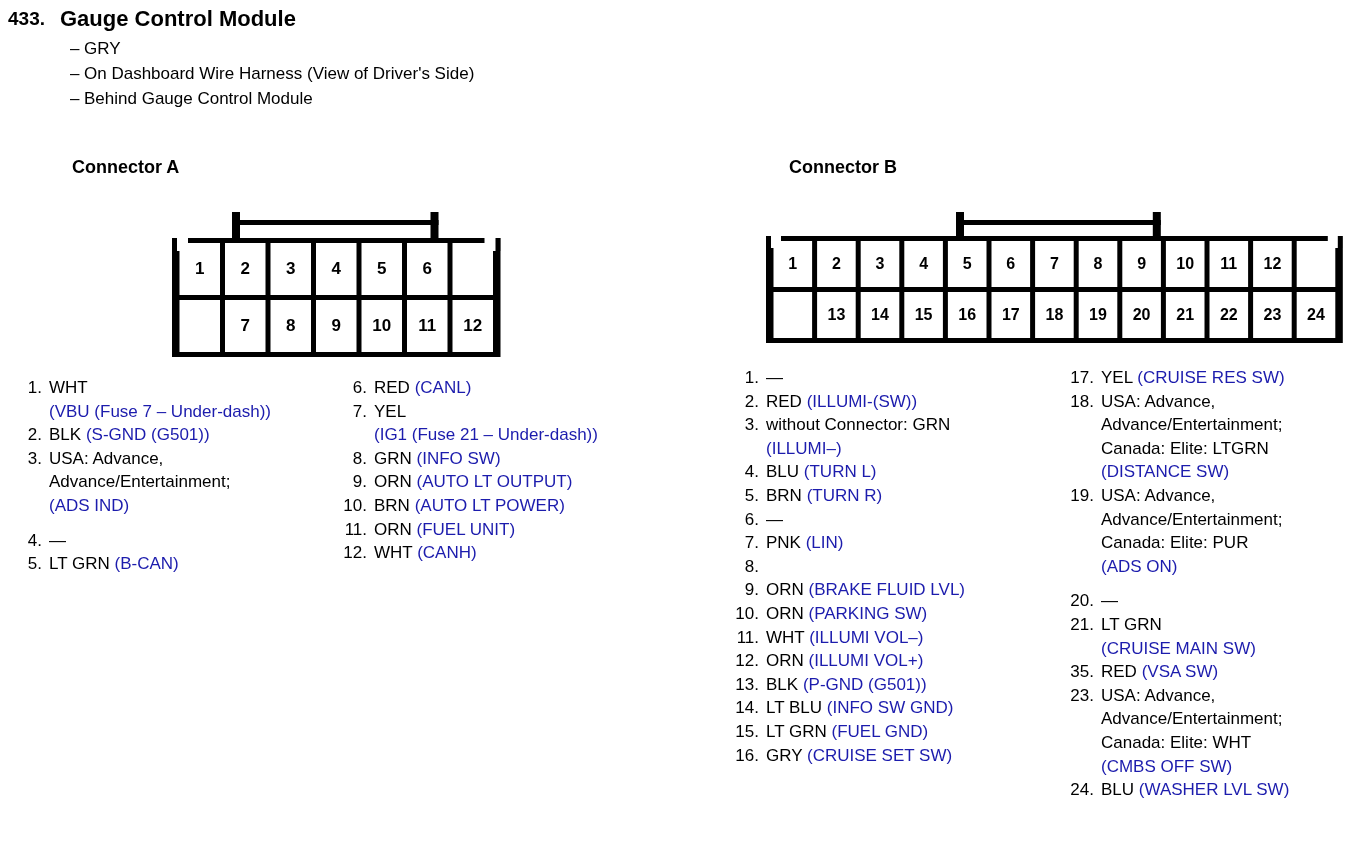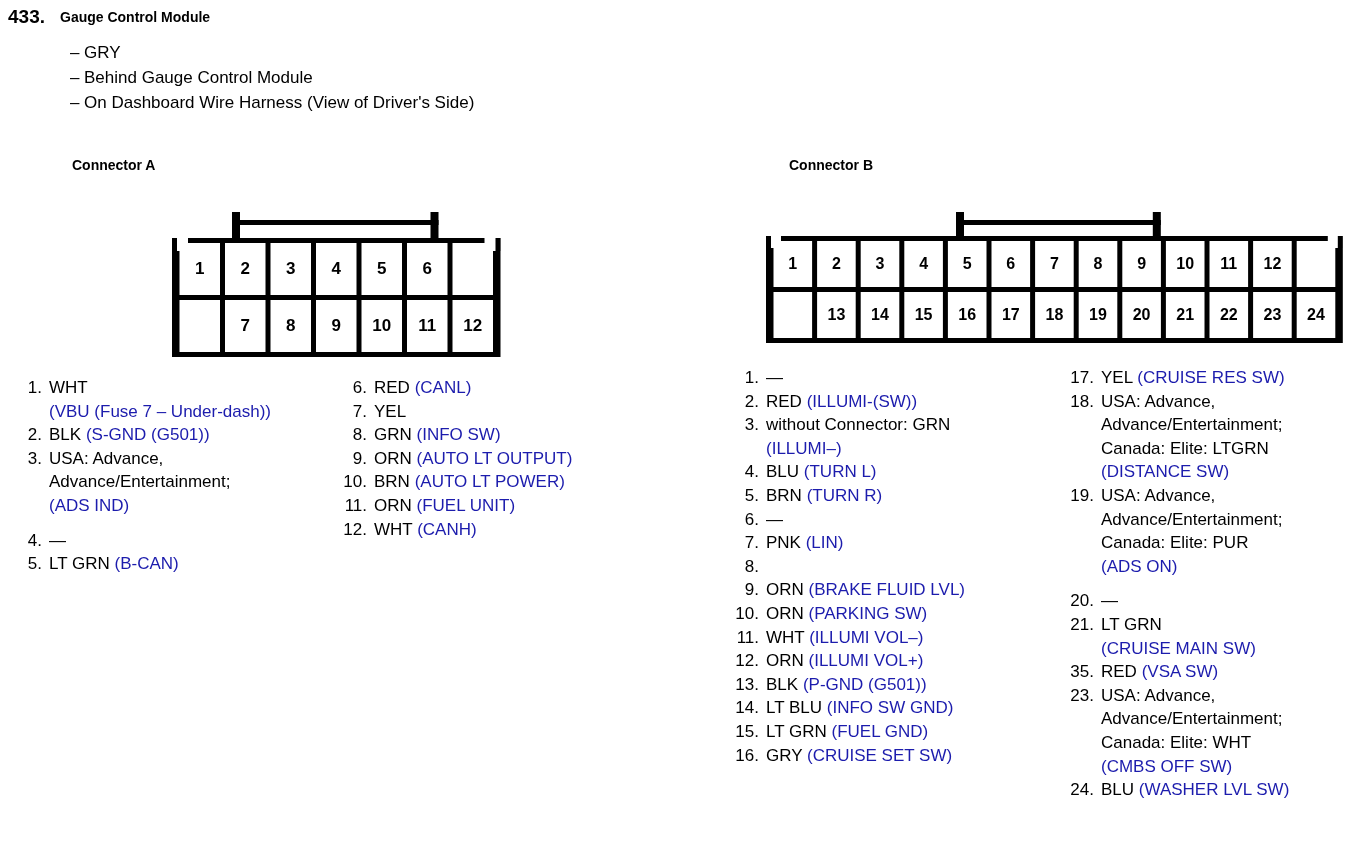--- a/index.html
+++ b/index.html
@@ -28,41 +28,41 @@
     display: flex;
     align-items: center;
   }
   .head-num {
     font-size: 19px;
     font-weight: bold;
     width: 52px;
     flex: 0 0 52px;
   }
   .head-title {
-    font-size: 14px;
+    font-size: 22px;
     font-weight: bold;
   }
   .head-bullets {
-    margin-top: 12px;
+    margin-top: 4px;
     padding-left: 62px;
   }
   .head-bullet {
     font-size: 17px;
     line-height: 25px;
     white-space: nowrap;
   }
   .dash {
     display: inline-block;
     width: 14px;
   }
 
   
   .conn-title {
     position: absolute;
-    font-size: 14px;
+    font-size: 18px;
     font-weight: bold;
   }
   #connA-title { left: 72px; top: 157px; }
   #connB-title { left: 789px; top: 157px; }
 
   
   .conn-svg { position: absolute; }
   #connA-svg { left: 160px; top: 200px; }
   #connB-svg { left: 758px; top: 198px; }
 
@@ -110,24 +110,24 @@
 <div class="head">
   <div class="head-title-row">
     <span class="head-num">433.</span>
     <span class="head-title">Gauge Control Module</span>
   </div>
   <div class="head-bullets">
     <div class="head-bullet">
       <span class="dash">–</span><span>GRY</span>
     </div>
     <div class="head-bullet">
+      <span class="dash">–</span><span>On Dashboard Wire Harness (View of Driver's Side)</span>
+    </div>
+    <div class="head-bullet">
       <span class="dash">–</span><span>Behind Gauge Control Module</span>
-    </div>
-    <div class="head-bullet">
-      <span class="dash">–</span><span>On Dashboard Wire Harness (View of Driver's Side)</span>
     </div>
   </div>
 </div>
 
 <div class="conn-title" id="connA-title">Connector A</div>
 <div class="conn-title" id="connB-title">Connector B</div>
 
 <svg class="conn-svg" id="connA-svg" width="360" height="165" viewBox="0 0 360 165">
     <rect x="12" y="38" width="328.5" height="119" fill="#000"></rect>
     <rect x="12" y="38" width="16" height="13" fill="#fff"></rect>
@@ -344,20 +344,21 @@
     <div class="pin-item">
       <div class="pin-idx w3">6.</div>
       <div class="pin-body">
         <div class="pin-line"><span>RED</span> <span class="sig">(CANL)</span></div>
       </div>
     </div>
     <div class="pin-item">
       <div class="pin-idx w3">7.</div>
       <div class="pin-body">
         <div class="pin-line"><span>YEL</span></div>
+        <div class="pin-line"><span class="sig">(IG1 (Fuse 21 – Under-dash))</span></div>
       </div>
     </div>
     <div class="pin-item">
       <div class="pin-idx w3">8.</div>
       <div class="pin-body">
         <div class="pin-line"><span>GRN</span> <span class="sig">(INFO SW)</span></div>
       </div>
     </div>
     <div class="pin-item">
       <div class="pin-idx w3">9.</div>

